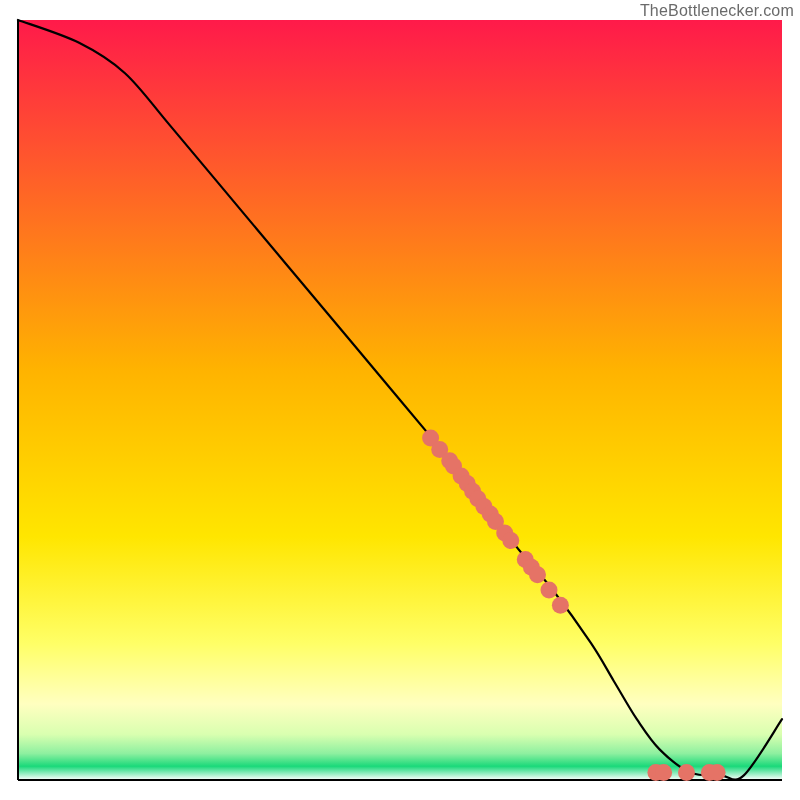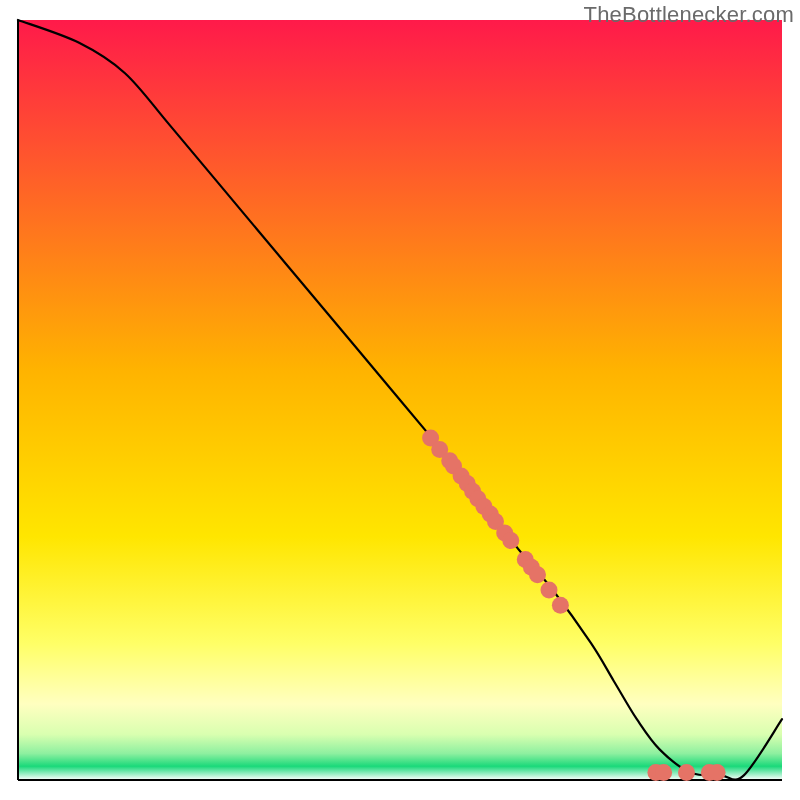--- a/index.html
+++ b/index.html
@@ -17,21 +17,21 @@
   }
   svg {
     position: absolute;
     top: 0;
     left: 0;
   }
   .watermark {
     position: absolute;
     top: 2px;
     right: 6px;
-    font-size: 22px;
+    font-size: 16px;
     font-weight: 400;
     color: #6a6a6a;
     letter-spacing: 0.2px;
   }
 </style>
 </head>
 <body>
 
 <div class="stage">
   <svg id="chart-svg" width="800" height="800" viewBox="0 0 800 800">

